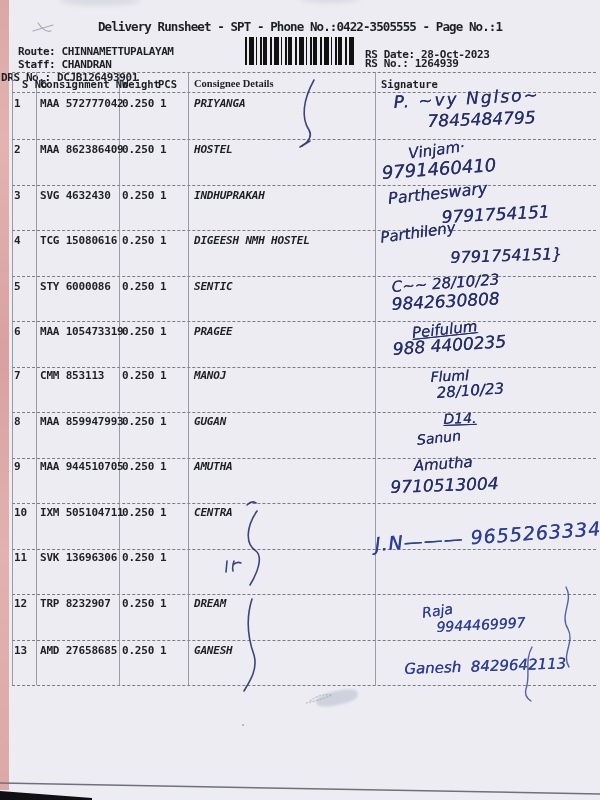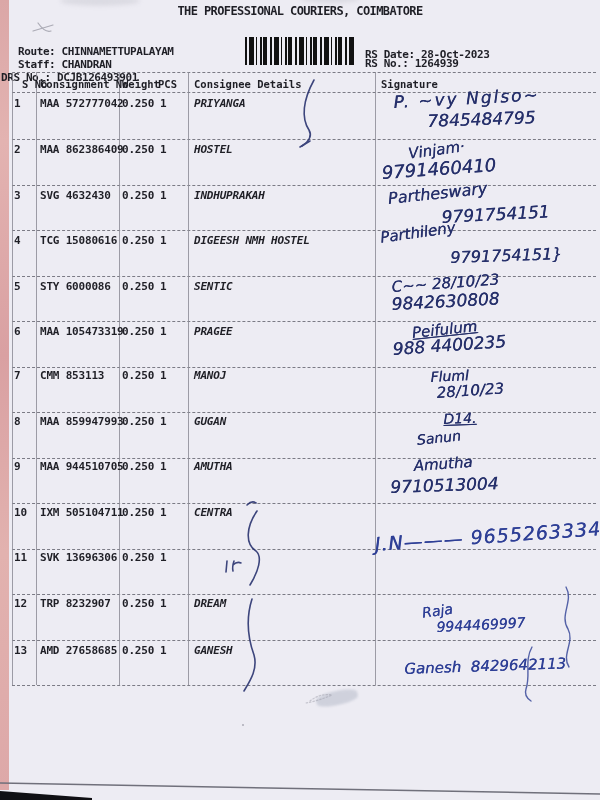--- a/index.html
+++ b/index.html
@@ -53,21 +53,21 @@
 </head>
 <body>
 
 <div class="page">
 
   <div class="pink-strip"></div>
   <div class="top-smudge" style="left:60px;top:-4px;width:80px;height:10px;"></div>
   <div class="top-smudge" style="left:300px;top:-5px;width:60px;height:8px;"></div>
   <div class="stamp-smudge" style="left:316px;top:691px;width:42px;height:14px;transform:rotate(-12deg);"></div>
 
-  <div class="print t-title">THE PROFESSIONAL COURIERS, COIMBATORE</div>
+  <div class="print t-sub">Delivery Runsheet - SPT - Phone No.:0422-3505555 - Page No.:1</div>
 
   <div class="print meta" style="left:18px;top:37px;"><span>Route:</span> <span>CHINNAMETTUPALAYAM</span></div>
   <div class="print meta" style="left:18px;top:50px;"><span>Staff:</span> <span>CHANDRAN</span></div>
   <div class="print meta" style="left:1px;top:63px;"><span>DRS No.:</span> <span>DCJB126493901</span></div>
 
   <div class="barcode"></div>
 
   <div class="print meta" style="left:365px;top:49px;"><span>RS No.:</span> <span>1264939</span></div>
   <div class="print meta" style="left:365px;top:40px;"><span>RS Date:</span> <span>28-Oct-2023</span></div>
 
@@ -90,21 +90,21 @@
   <div class="vline" style="left:12px;"></div>
   <div class="vline" style="left:36px;"></div>
   <div class="vline" style="left:119px;"></div>
   <div class="vline" style="left:188px;"></div>
   <div class="vline" style="left:375px;"></div>
 
   <div class="print th" style="left:22px;">S No</div>
   <div class="print th" style="left:40px;">Consignment No</div>
   <div class="print th" style="left:122px;">Weight</div>
   <div class="print th" style="left:158px;">PCS</div>
-  <div class="print th" style="left:194px;">Consignee Details</div>
+  <div class="print th" style="left:194px;font-family:Liberation Serif, serif;">Consignee Details</div>
   <div class="print th" style="left:381px;">Signature</div>
 
   <div class="trow" style="top:97px;">
     <span class="cell c1">1</span>
       <span class="cell c2">MAA 572777042</span>
       <span class="cell c3">0.250</span>
       <span class="cell c4">1</span>
       <span class="cell c5">PRIYANGA</span>
   </div>
   <div class="trow" style="top:143px;">

